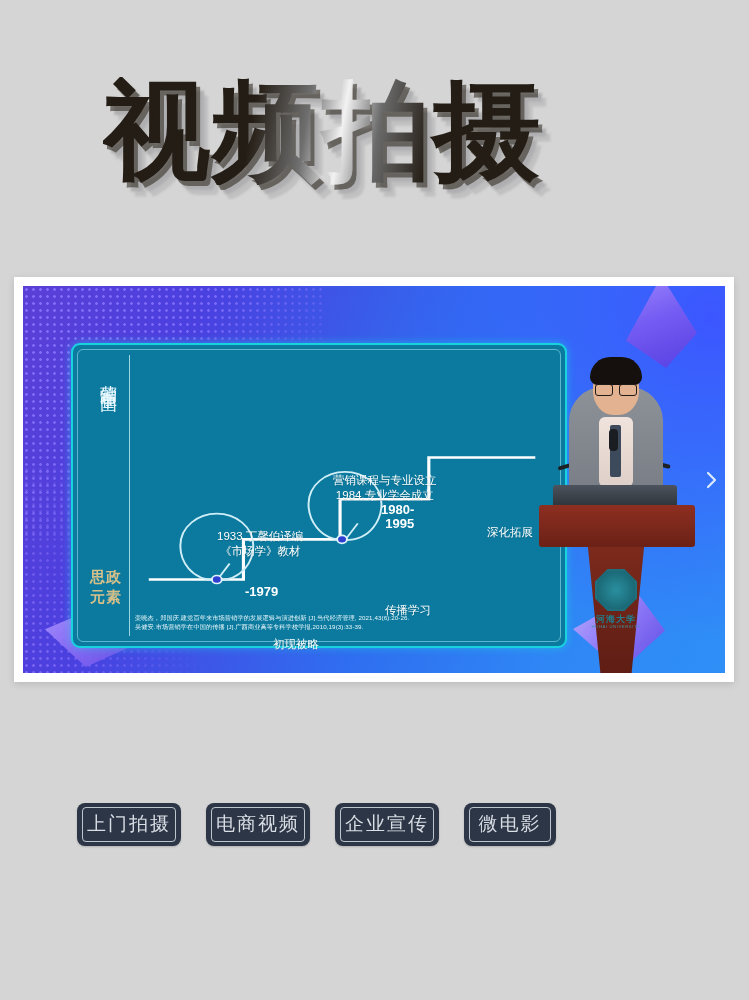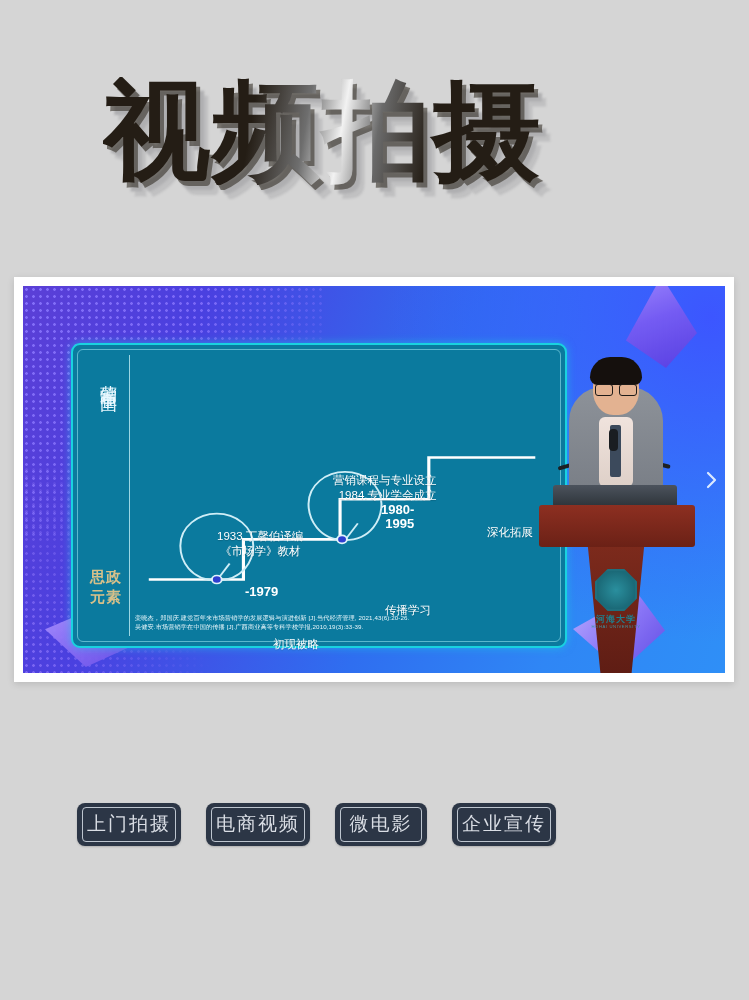--- a/index.html
+++ b/index.html
@@ -157,21 +157,21 @@
 
   .clabel {
     position: absolute;
     color: #ffffff;
     font-size: 11.5px;
     line-height: 1.32;
     white-space: nowrap;
     text-shadow: 0 1px 1px rgba(0,0,0,0.18);
   }
   .cl-1933  { left: 84px;  top: 176px; text-align: center; }
-  .cl-1984  { left: 200px; top: 120px; text-align: right; }
+  .cl-1984  { left: 200px; top: 120px; text-align: center; }
   .cl-shenhua { left: 354px; top: 172px; }
   .cl-zizhu { left: 450px; top: 118px; }
   .cl-chuboshu { left: 252px; top: 250px; }
   .cl-chuxian { left: 140px; top: 284px; }
 
   .pin-txt {
     position: absolute;
     color: #ffffff;
     font-size: 13px;
     font-weight: 700;
@@ -357,15 +357,15 @@
     <svg class="next-chevron" viewBox="0 0 14 22">
       <polyline points="3,4 10,11 3,18" fill="none" stroke="#eaf4ff" stroke-width="2.2" stroke-linecap="round" stroke-linejoin="round"></polyline>
     </svg>
 
   </div>
 </div>
 
 <div class="tags">
   <div class="tag">上门拍摄</div>
   <div class="tag">电商视频</div>
+  <div class="tag">企业宣传</div>
   <div class="tag narrow">微电影</div>
-  <div class="tag">企业宣传</div>
 </div>
 
 </body></html>

